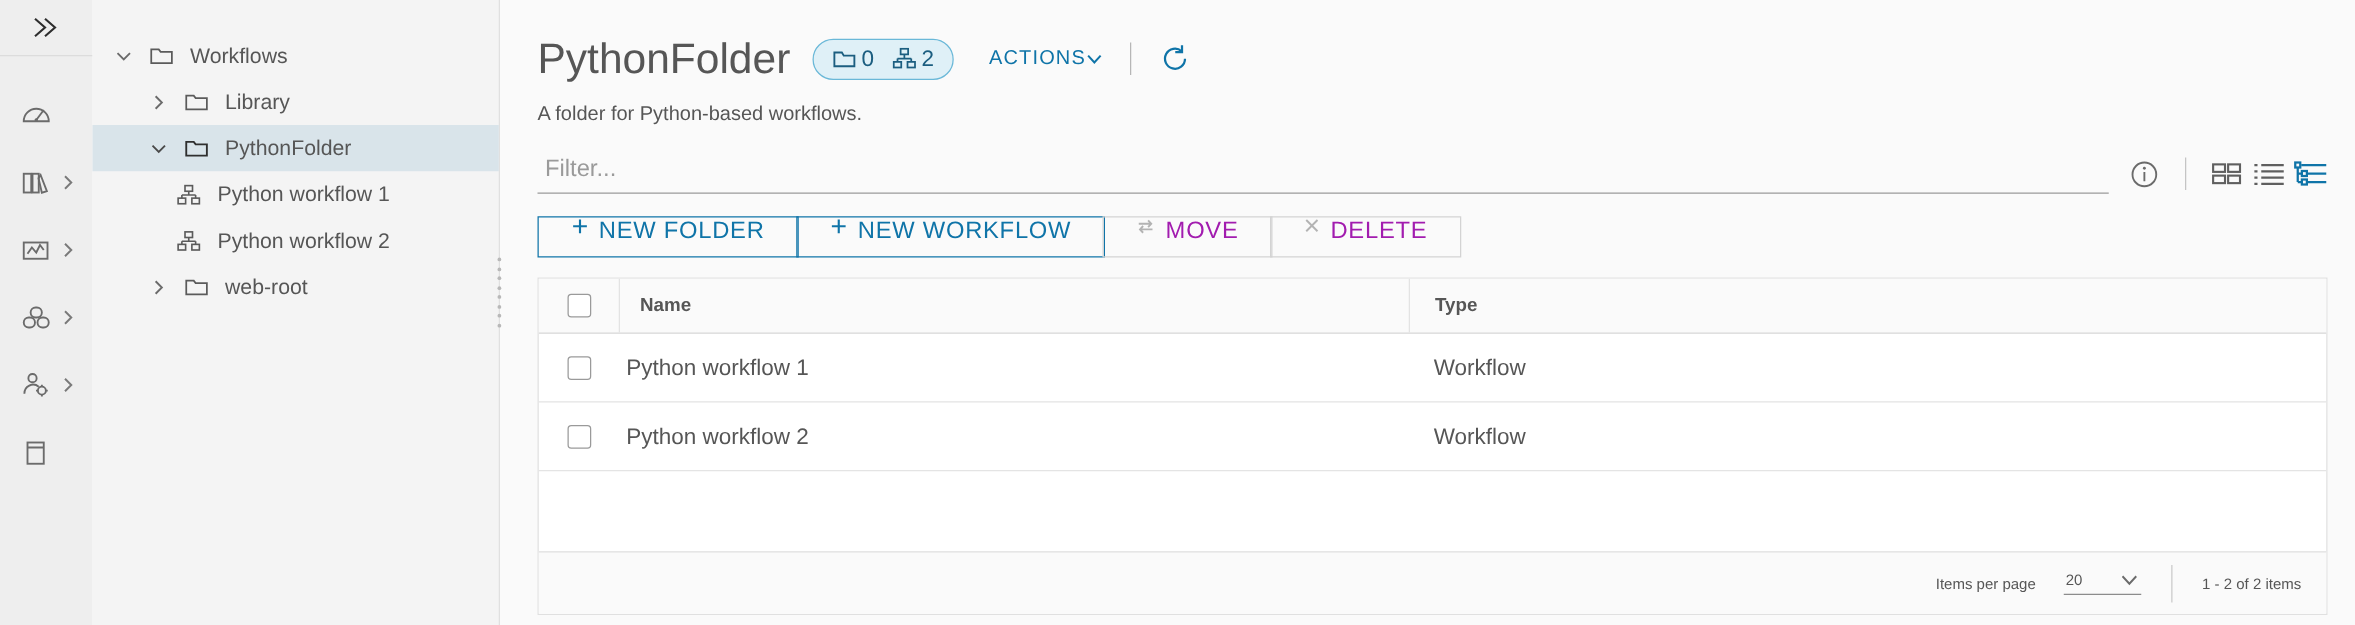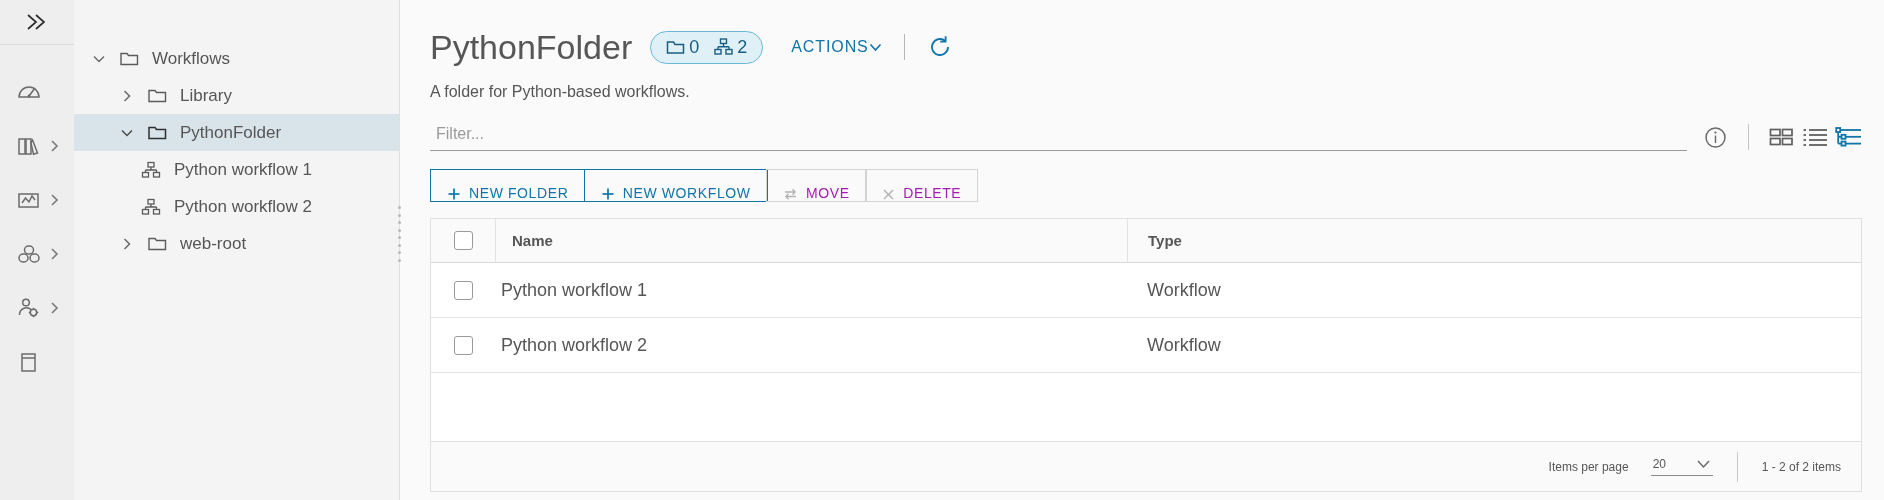--- a/index.html
+++ b/index.html
@@ -32,21 +32,21 @@
   }
   .rail-item svg { display:block; }
   .chev { color: #7a7a7a; }
 
   
   .tree-panel {
     width: 326px; min-width: 326px; height: 500px;
     background: #f4f4f4;
     border-right: 1px solid #e0e0e0;
     position: relative;
-    padding-top: 40px;
+    padding-top: 26px;
   }
   .tree-row {
     display: flex; align-items: center;
     height: 37px; cursor: pointer;
     font-size: 17px; color: #565656;
     padding-right: 8px;
   }
   .tree-row.selected { background: #d9e4ea; }
   .tw { width: 34px; display:flex; align-items:center; justify-content:center; flex: 0 0 34px; }
   .tw svg { display:block; }
@@ -105,35 +105,35 @@
   .subtitle { font-size: 16px; color: #565656; margin-top: 19px; }
 
   .filter-row {
     margin-top: 22px;
     display: flex; align-items: center;
   }
   .filter-wrap { flex: 1; position: relative; }
   .filter-input {
     width: 100%; border: none; outline: none; background: transparent;
     border-bottom: 1px solid #9a9a9a;
-    font-size: 16px; color: #737373;
+    font-size: 19px; color: #737373;
     padding: 2px 0 7px 6px;
     font-family: "Liberation Sans", sans-serif;
   }
   .filter-input::placeholder { color: #9a9a9a; }
   .info-icon { margin-left: 16px; cursor: pointer; display:flex; }
   .filter-div { width:1px; height:26px; background:#c4c4c4; margin: 0 20px; }
   .view-icons { display:flex; align-items:center; gap: 6px; }
   .view-icon { cursor: pointer; display:flex; align-items:center; }
 
   .btn-row { margin-top: 18px; display: flex; }
   .btn {
-    height: 33px; padding: 0 16px;
-    display:flex; align-items:flex-end; gap: 8px;
-    font-size: 14px; letter-spacing: 0.6px;
+    height: 33px; padding: 0 26px;
+    display:flex; align-items:flex-start; gap: 8px;
+    font-size: 19px; letter-spacing: 0.6px;
     text-transform: uppercase;
     cursor: pointer; background: transparent;
     font-family: "Liberation Sans", sans-serif;
   }
   .btn.primary { border: 1.5px solid #0f74a8; color: #0f74a8; margin-right: -1.5px; }
   .btn.disabled { border: 1.5px solid #d3d3d3; color: #a21caf; cursor: default; margin-right: -1.5px; }
 
   .table {
     margin-top: 16px;
     border: 1px solid #e0e0e0;

